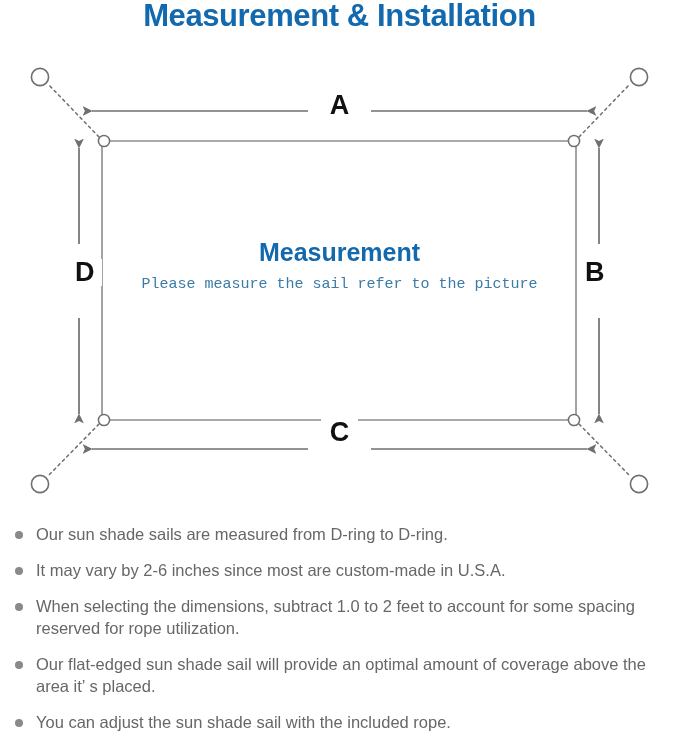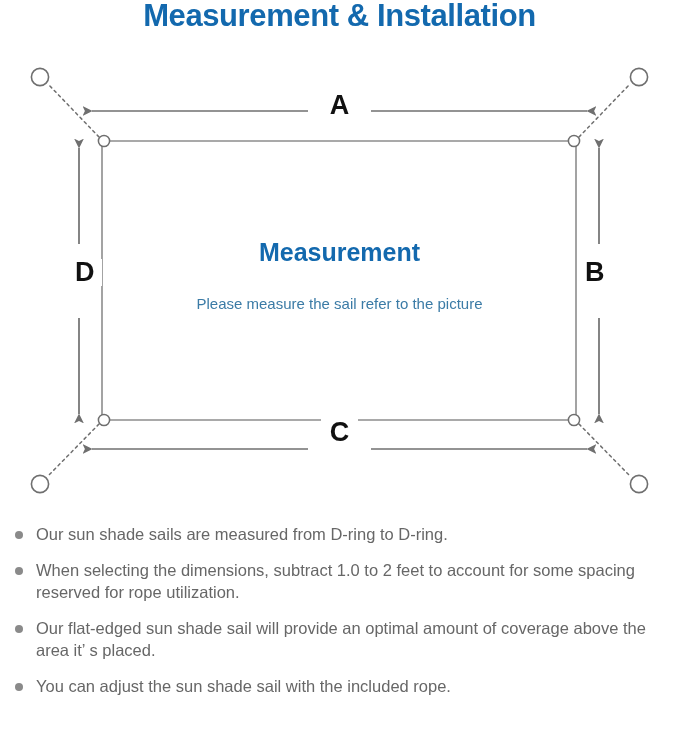--- a/index.html
+++ b/index.html
@@ -57,24 +57,24 @@
     pointer-events:none;
   }
   .center-title{
     font-size:25px;
     font-weight:bold;
     color:#1369ae;
     letter-spacing:0px;
     font-family:"Liberation Sans", sans-serif;
   }
   .center-sub{
-    margin-top:28px;
+    margin-top:9px;
     font-size:15px;
     color:#3b7ba6;
-    font-family:Liberation Sans, sans-serif;
+    font-family:Liberation Mono, monospace;
   }
 
   
   .notes{
     position:absolute;
     left:10px;top:524px;
     width:665px;
   }
   .note{
     position:relative;
@@ -165,20 +165,24 @@
     </div>
   </div>
 
   <div class="notes">
     <div class="note">
       <span class="bullet"></span>
       <span>Our sun shade sails are measured from D-ring to D-ring.</span>
     </div>
     <div class="note">
       <span class="bullet"></span>
+      <span>It may vary by 2-6 inches since most are custom-made in U.S.A.</span>
+    </div>
+    <div class="note">
+      <span class="bullet"></span>
       <span>When selecting the dimensions, subtract 1.0 to 2 feet to account for some spacing reserved for rope utilization.</span>
     </div>
     <div class="note">
       <span class="bullet"></span>
       <span>Our flat-edged sun shade sail will provide an optimal amount of coverage above the area it’ s placed.</span>
     </div>
     <div class="note">
       <span class="bullet"></span>
       <span>You can adjust the sun shade sail with the included rope.</span>
     </div>

